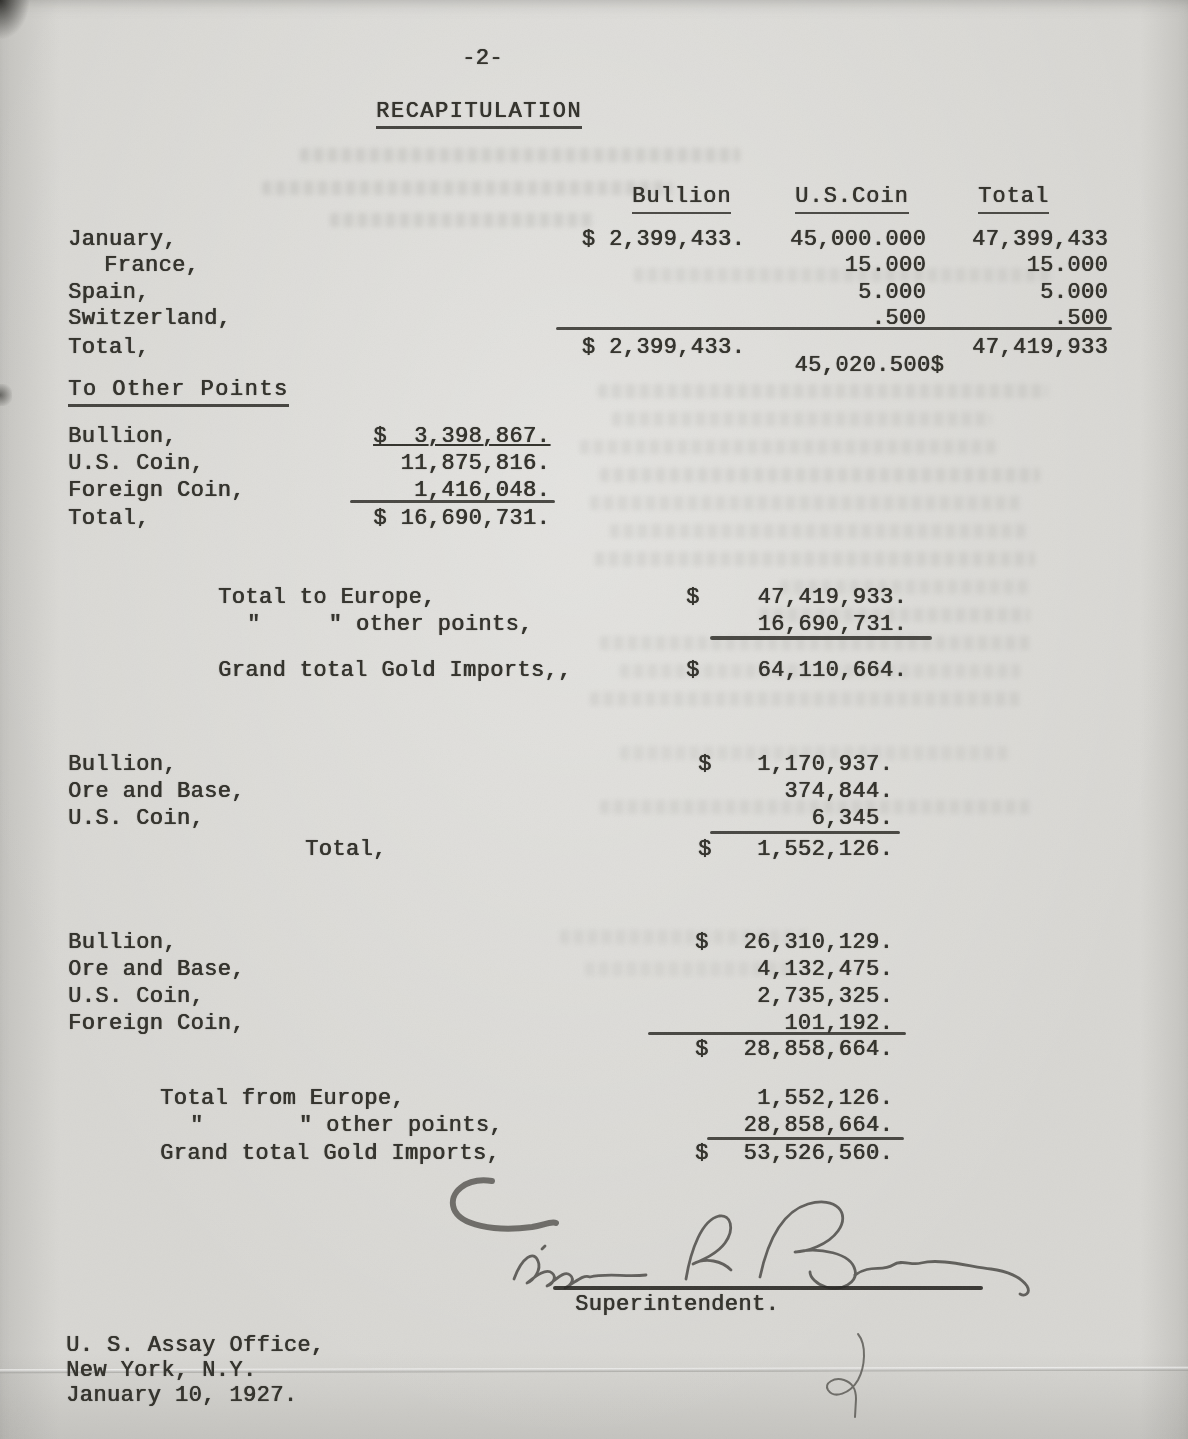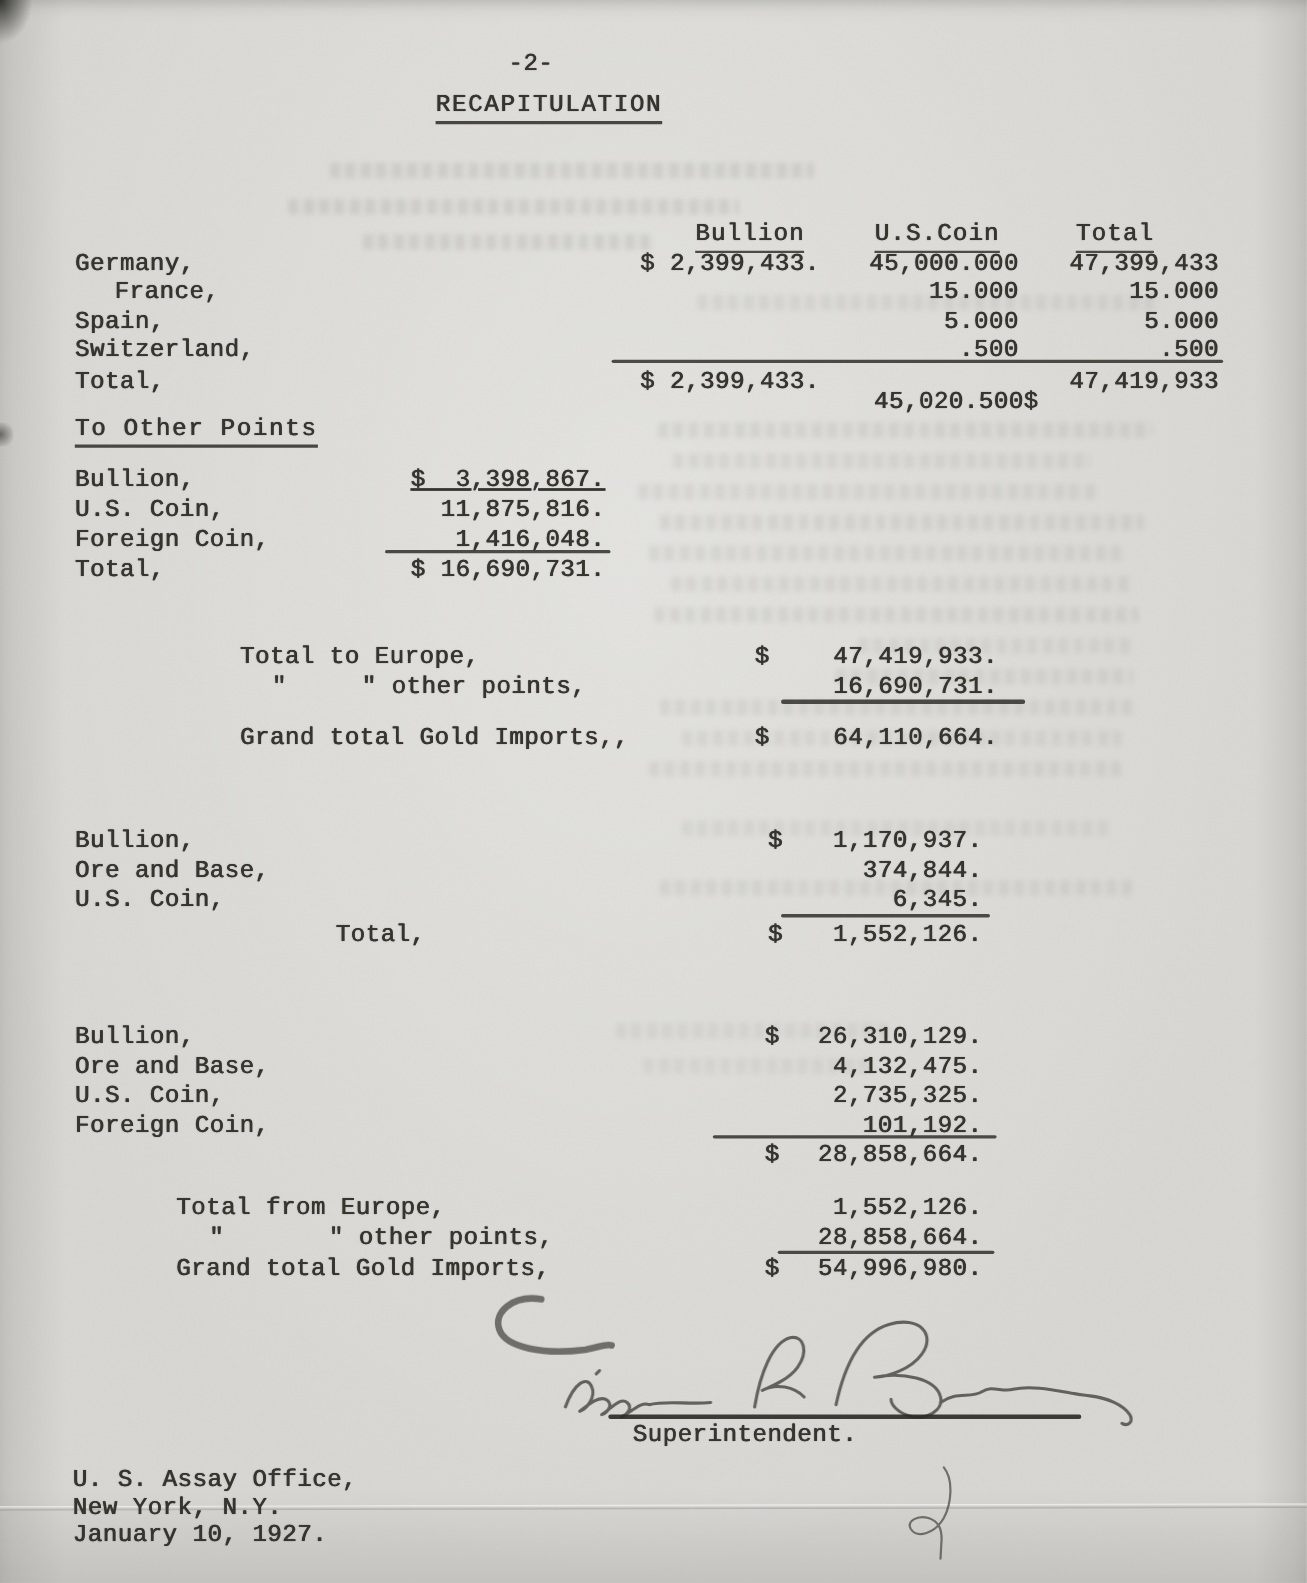--- a/index.html
+++ b/index.html
@@ -30,21 +30,20 @@
   }
   .h{
     letter-spacing:1.5px;
     border-bottom:3px solid rgba(49,48,43,0.88);
     padding-bottom:2px;
   }
   .hdr{
     letter-spacing:1px;
     border-bottom:2.5px solid rgba(49,48,43,0.85);
     padding-bottom:3px;
-    margin-top:16px;
   }
   .rule{
     position:absolute;height:3px;background:rgba(47,46,41,0.85);
     border-radius:2px;filter:blur(0.3px);
   }
   .smudge{
     position:absolute;height:14px;border-radius:3px;
     background:repeating-linear-gradient(90deg, rgba(122,122,117,0.38) 0 9px, rgba(122,122,117,0.04) 9px 14px);
     filter:blur(2.6px);opacity:0.42;pointer-events:none;
   }
@@ -82,27 +81,27 @@
   <div class="smudge" style="left:620px;top:746px;width:390px;opacity:0.26;"></div>
   <div class="smudge" style="left:600px;top:800px;width:430px;opacity:0.3;"></div>
   <div class="smudge" style="left:560px;top:930px;width:250px;opacity:0.26;"></div>
   <div class="smudge" style="left:585px;top:962px;width:210px;opacity:0.24;"></div>
 
   <div class="blemish" style="left:0;top:0;width:30px;height:40px;background:radial-gradient(ellipse at 0 0, rgba(25,25,22,0.85), rgba(25,25,22,0) 70%);"></div>
   <div class="blemish" style="left:0;top:384px;width:12px;height:22px;background:radial-gradient(ellipse at 0 50%, rgba(40,40,36,0.6), rgba(40,40,36,0) 80%);"></div>
   <div class="crease"></div>
 
   <div class="t" style="left:462px;top:46px;">-2-</div>
-  <div class="t h" style="left:376px;top:83px;margin-left:20px;">RECAPITULATION</div>
+  <div class="t h" style="left:376px;top:99px;">RECAPITULATION</div>
 
   <div class="t hdr" style="left:632px;top:184px;">Bullion</div>
   <div class="t hdr" style="left:795px;top:184px;">U.S.Coin</div>
   <div class="t hdr" style="left:978px;top:184px;">Total</div>
 
-  <div class="t" style="left:68px;top:227px;">Germany,</div>
+  <div class="t" style="left:68px;top:227px;">January,</div>
   <div class="t" style="right:443px;top:227px;">$ 2,399,433.</div>
   <div class="t" style="right:262px;top:227px;">45,000.000</div>
   <div class="t" style="right:80px;top:227px;">47,399,433</div>
 
   <div class="t" style="left:68px;top:253px;margin-left:36px;">France,</div>
   <div class="t" style="right:262px;top:253px;">15.000</div>
   <div class="t" style="right:80px;top:253px;">15.000</div>
 
   <div class="t" style="left:68px;top:280px;">Spain,</div>
   <div class="t" style="right:262px;top:280px;">5.000</div>
@@ -179,21 +178,21 @@
 
   <div class="t" style="left:160px;top:1086px;">Total from Europe,</div>
   <div class="t" style="right:295px;top:1086px;">1,552,126.</div>
 
   <div class="t" style="left:190px;top:1113px;">"       " other points,</div>
   <div class="t" style="right:295px;top:1113px;">28,858,664.</div>
   <div class="rule" style="left:707px;top:1137px;width:197px;"></div>
 
   <div class="t" style="left:160px;top:1141px;">Grand total Gold Imports,</div>
   <div class="t" style="left:695px;top:1141px;">$</div>
-  <div class="t" style="right:295px;top:1141px;">54,996,980.</div>
+  <div class="t" style="right:295px;top:1141px;">53,526,560.</div>
 
   <svg class="overlay" style="left:430px;top:1165px;" width="620" height="150" viewBox="0 0 620 150">
     <g fill="none" stroke="#4c4b47" stroke-linecap="round" stroke-linejoin="round" opacity="0.85">
       <path d="M 62,16 C 36,12 18,28 24,44 C 30,60 64,67 102,62 C 114,60 121,56 126,58" stroke-width="6" opacity="0.9"></path>
       <path d="M 84,114 C 92,92 104,85 108,96 C 112,105 103,116 97,118 C 106,111 116,103 122,108 C 128,113 121,120 117,121 C 126,115 134,105 140,110 C 146,115 139,122 135,123 C 146,117 153,109 160,112 C 175,108 196,112 216,110" stroke-width="2.8"></path>
       <path d="M 112,84 l 3,-3" stroke-width="2.8"></path>
       <path d="M 256,114 C 261,84 272,55 289,51 C 301,49 305,64 295,78 C 287,89 272,95 263,99 C 276,92 292,96 301,105" stroke-width="2.8"></path>
       <path d="M 330,112 C 336,84 348,48 378,39 C 406,31 421,48 408,66 C 398,80 376,87 365,87 C 390,82 421,88 425,105 C 428,117 412,127 396,122 C 386,119 380,112 380,107" stroke-width="2.8"></path>
       <path d="M 425,110 C 440,99 452,107 463,100 C 472,94 481,101 491,98 C 511,93 541,102 561,104 C 577,106 591,112 597,121 C 601,128 595,132 590,129" stroke-width="2.8"></path>
     </g>

